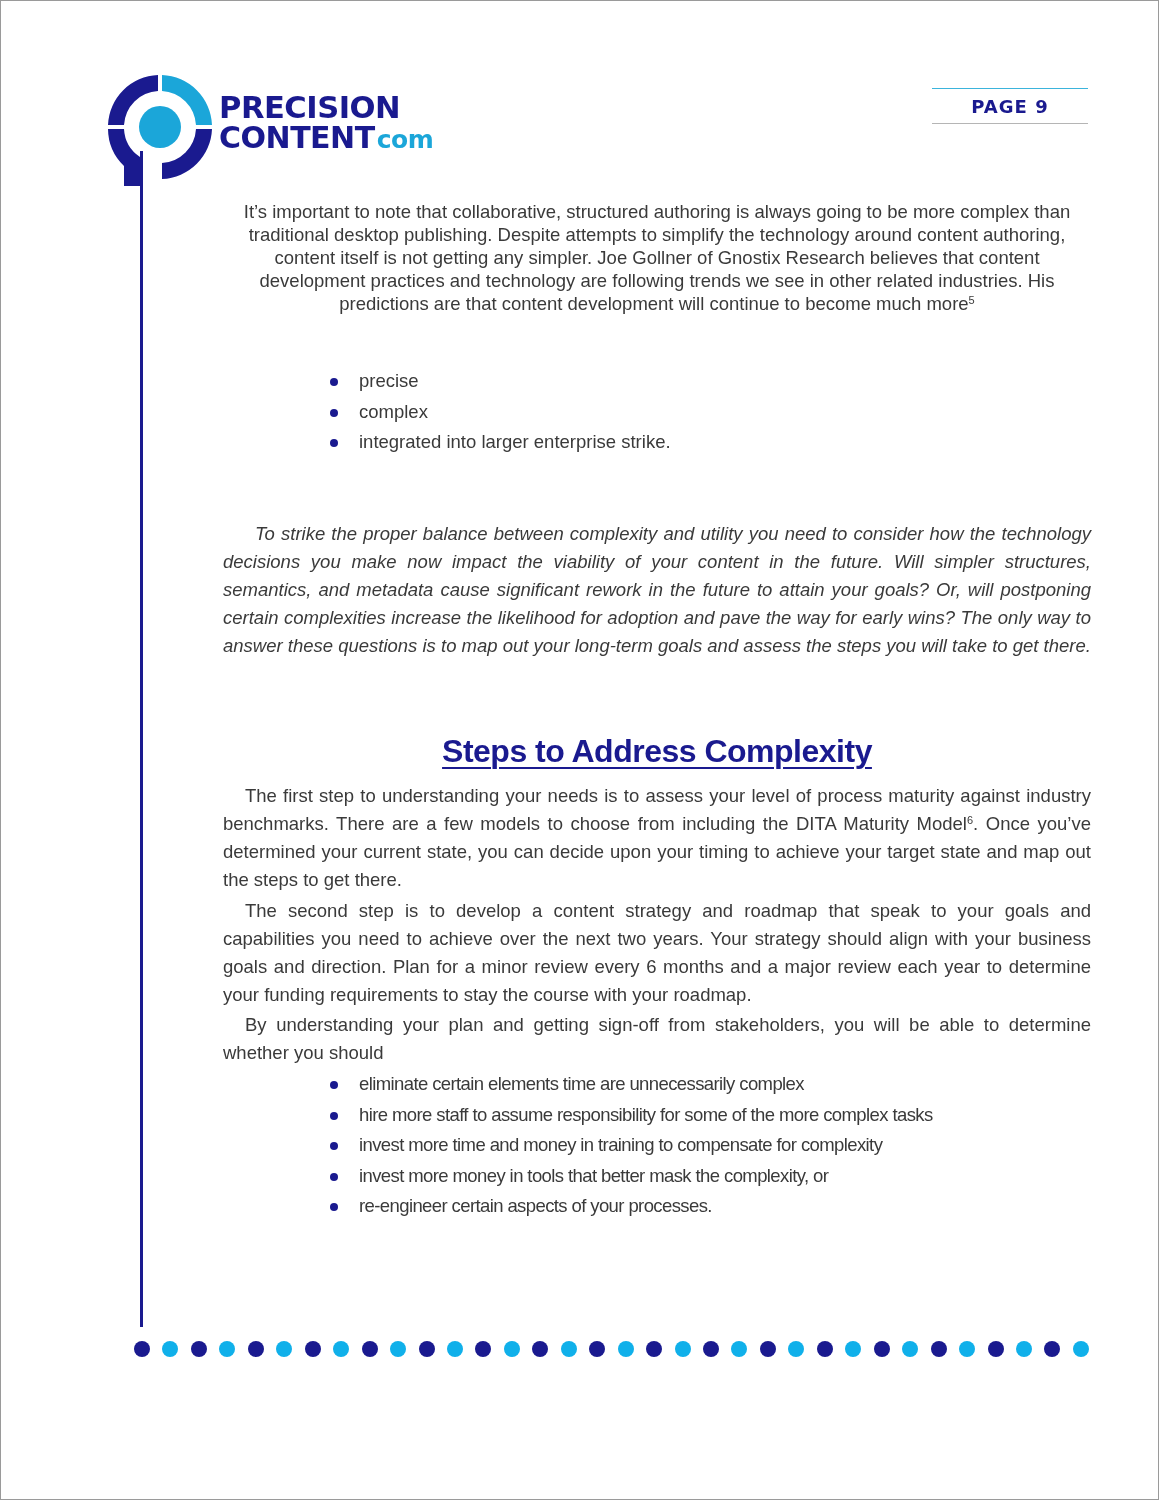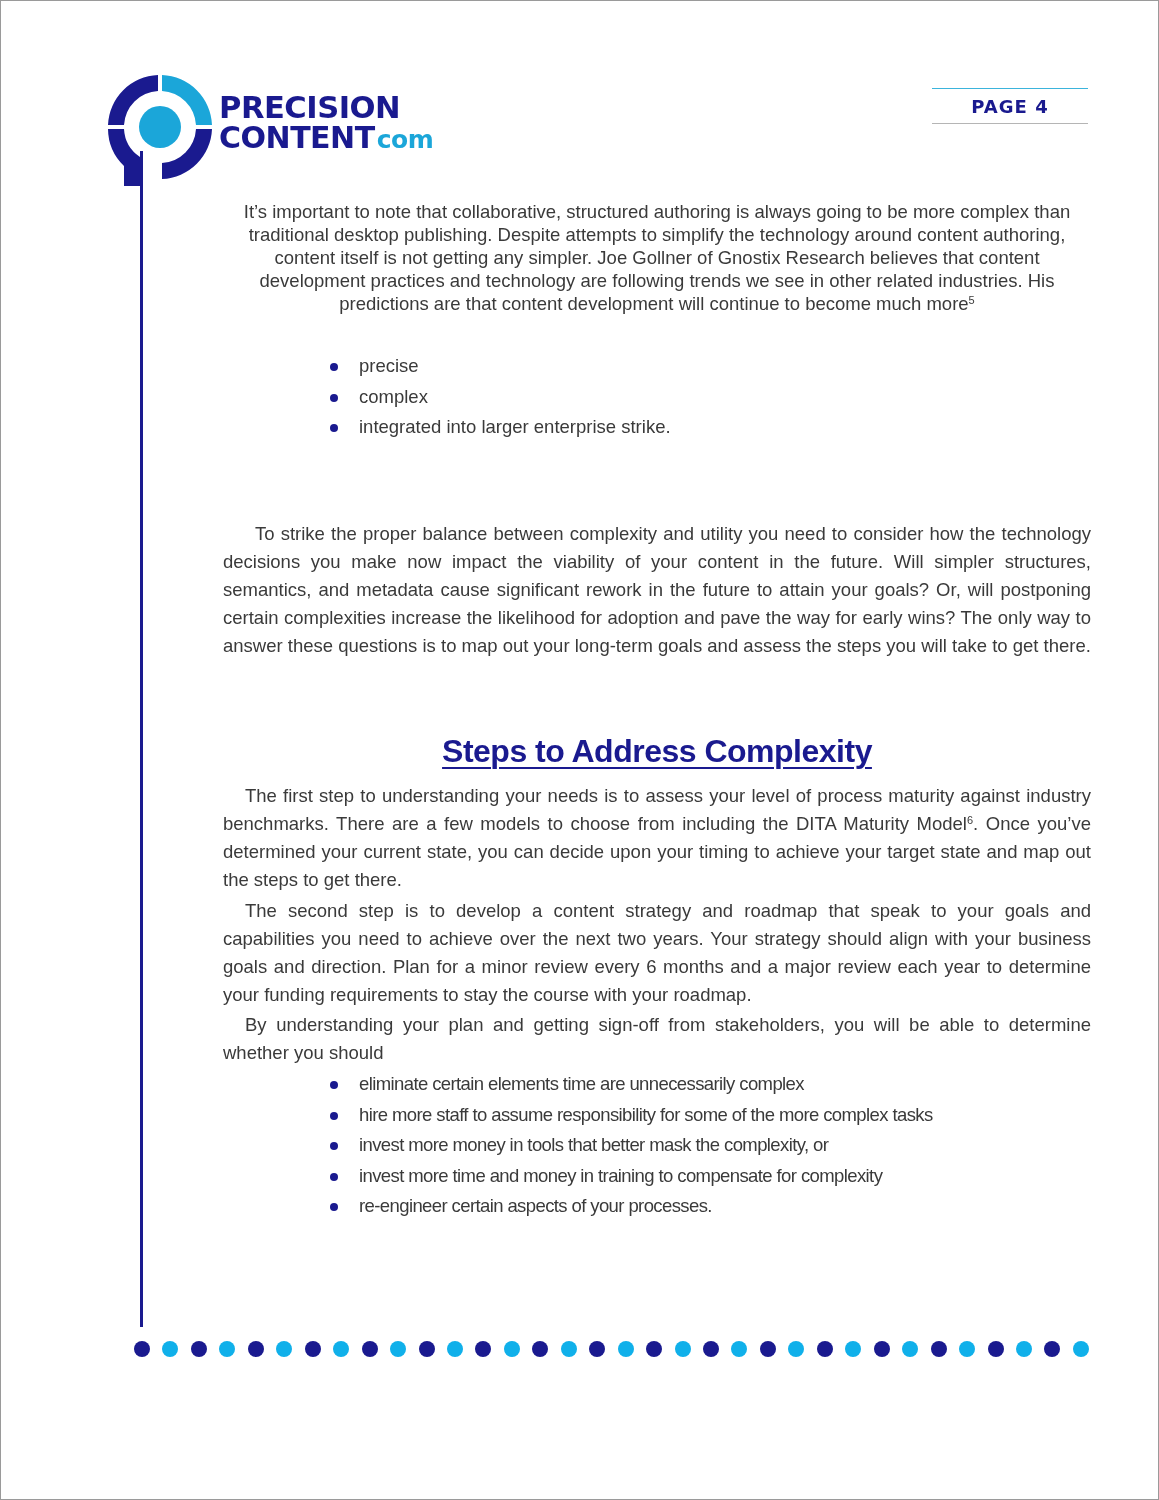--- a/index.html
+++ b/index.html
@@ -28,28 +28,28 @@
   .intro {
     position: absolute; left: 222px; top: 199px; width: 868px;
     text-align: center; line-height: 23px; margin: 0;
   }
   sup { font-size: 11px; vertical-align: 6px; line-height: 0; }
   ul.bullets { list-style: none; margin: 0; padding: 0; position: absolute; }
   ul.bullets li { position: relative; padding-left: 30px; height: 30.5px; line-height: 30.5px; }
   ul.bullets li .dot {
     position: absolute; left: 1px; top: 12px; width: 8px; height: 8px; border-radius: 50%; background: #1a1a8f;
   }
-  .list1 { left: 328px; top: 350px; }
+  .list1 { left: 328px; top: 365px; }
   .list2 { left: 328px; top: 1068px; }
   .list2 li { letter-spacing: -0.6px; }
   .para {
     position: absolute; left: 222px; width: 868px; margin: 0;
     text-align: justify; line-height: 28px;
   }
-  .p1 { top: 519px; }
+  .p1 { top: 519px; font-style: italic; }
   .p2 { top: 781px; }
   .p3 { top: 896px; }
   .p4 { top: 1010px; }
   .indent { text-indent: 22px; }
   .indent-big { text-indent: 32px; }
   .heading {
     position: absolute; left: 222px; top: 726px; width: 868px; text-align: center; margin: 0;
     font-family: "Liberation Sans", sans-serif; font-weight: bold; font-size: 32px; color: #1a1a8f;
     text-decoration: underline; text-decoration-thickness: 2px; text-underline-offset: 5px; line-height: 48px;
     letter-spacing: -0.5px;
@@ -71,21 +71,21 @@
     <circle cx="55" cy="56" r="21" fill="#1ba6d9"></circle>
   </svg>
 
   <div class="brand">
     <span class="l1">PRECISION</span>
     <span class="l2"><span>CONTENT</span><span class="com">com</span></span>
   </div>
 
   <div class="vline"></div>
 
-  <div class="page-box">PAGE  4</div>
+  <div class="page-box">PAGE  9</div>
 
   <p class="intro text"><span>It’s important to note that collaborative, structured authoring is always going to be more complex than traditional desktop publishing. Despite attempts to simplify the technology around content authoring, content itself is not getting any simpler. Joe Gollner of Gnostix Research believes that content development practices and technology are following trends we see in other related industries. His predictions are that content development will continue to become much more</span><sup>5</sup></p>
 
   <ul class="bullets list1 text">
     <li><span class="dot"></span><span>precise</span></li>
     <li><span class="dot"></span><span>complex</span></li>
     <li><span class="dot"></span><span>integrated into larger enterprise strike.</span></li>
   </ul>
 
   <p class="para p1 text indent-big">To strike the proper balance between complexity and utility you need to consider how the technology decisions you make now impact the viability of your content in the future. Will simpler structures, semantics, and metadata cause significant rework in the future to attain your goals? Or, will postponing certain complexities increase the likelihood for adoption and pave the way for early wins? The only way to answer these questions is to map out your long-term goals and assess the steps you will take to get there.</p>
@@ -94,22 +94,22 @@
 
   <p class="para p2 text indent"><span>The first step to understanding your needs is to assess your level of process maturity against industry benchmarks. There are a few models to choose from including the DITA Maturity Model</span><sup>6</sup><span>. Once you’ve determined your current state, you can decide upon your timing to achieve your target state and map out the steps to get there.</span></p>
 
   <p class="para p3 text indent">The second step is to develop a content strategy and roadmap that speak to your goals and capabilities you need to achieve over the next two years. Your strategy should align with your business goals and direction. Plan for a minor review every 6 months and a major review each year to determine your funding requirements to stay the course with your roadmap.</p>
 
   <p class="para p4 text indent">By understanding your plan and getting sign-off from stakeholders, you will be able to determine whether you should</p>
 
   <ul class="bullets list2 text">
     <li><span class="dot"></span><span>eliminate certain elements time are unnecessarily complex</span></li>
     <li><span class="dot"></span><span>hire more staff to assume responsibility for some of the more complex tasks</span></li>
+    <li><span class="dot"></span><span>invest more time and money in training to compensate for complexity</span></li>
     <li><span class="dot"></span><span>invest more money in tools that better mask the complexity, or</span></li>
-    <li><span class="dot"></span><span>invest more time and money in training to compensate for complexity</span></li>
     <li><span class="dot"></span><span>re-engineer certain aspects of your processes.</span></li>
   </ul>
 
   <div class="dots" id="footer-dots">
       <span style="left: 0px; background: rgb(26, 26, 143);"></span>
       <span style="left: 28.45px; background: rgb(16, 176, 234);"></span>
       <span style="left: 56.9px; background: rgb(26, 26, 143);"></span>
       <span style="left: 85.35px; background: rgb(16, 176, 234);"></span>
       <span style="left: 113.8px; background: rgb(26, 26, 143);"></span>
       <span style="left: 142.25px; background: rgb(16, 176, 234);"></span>

